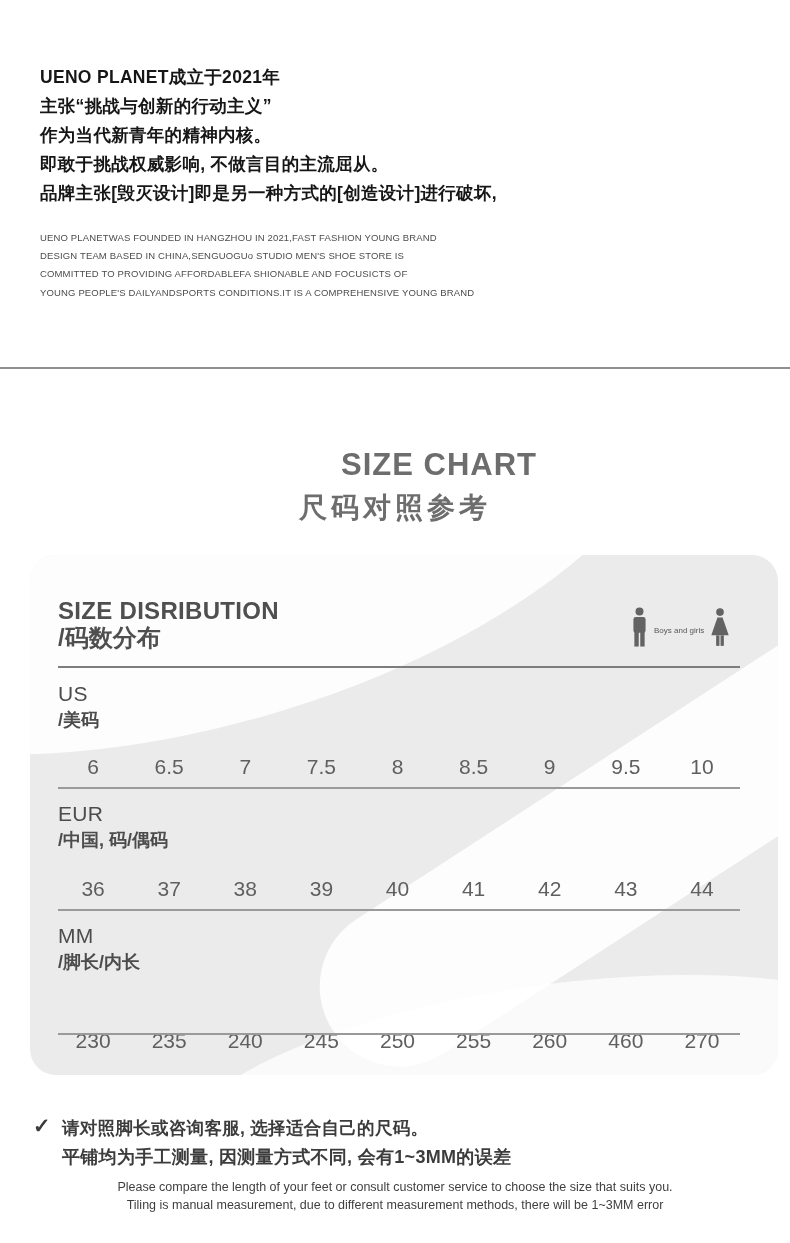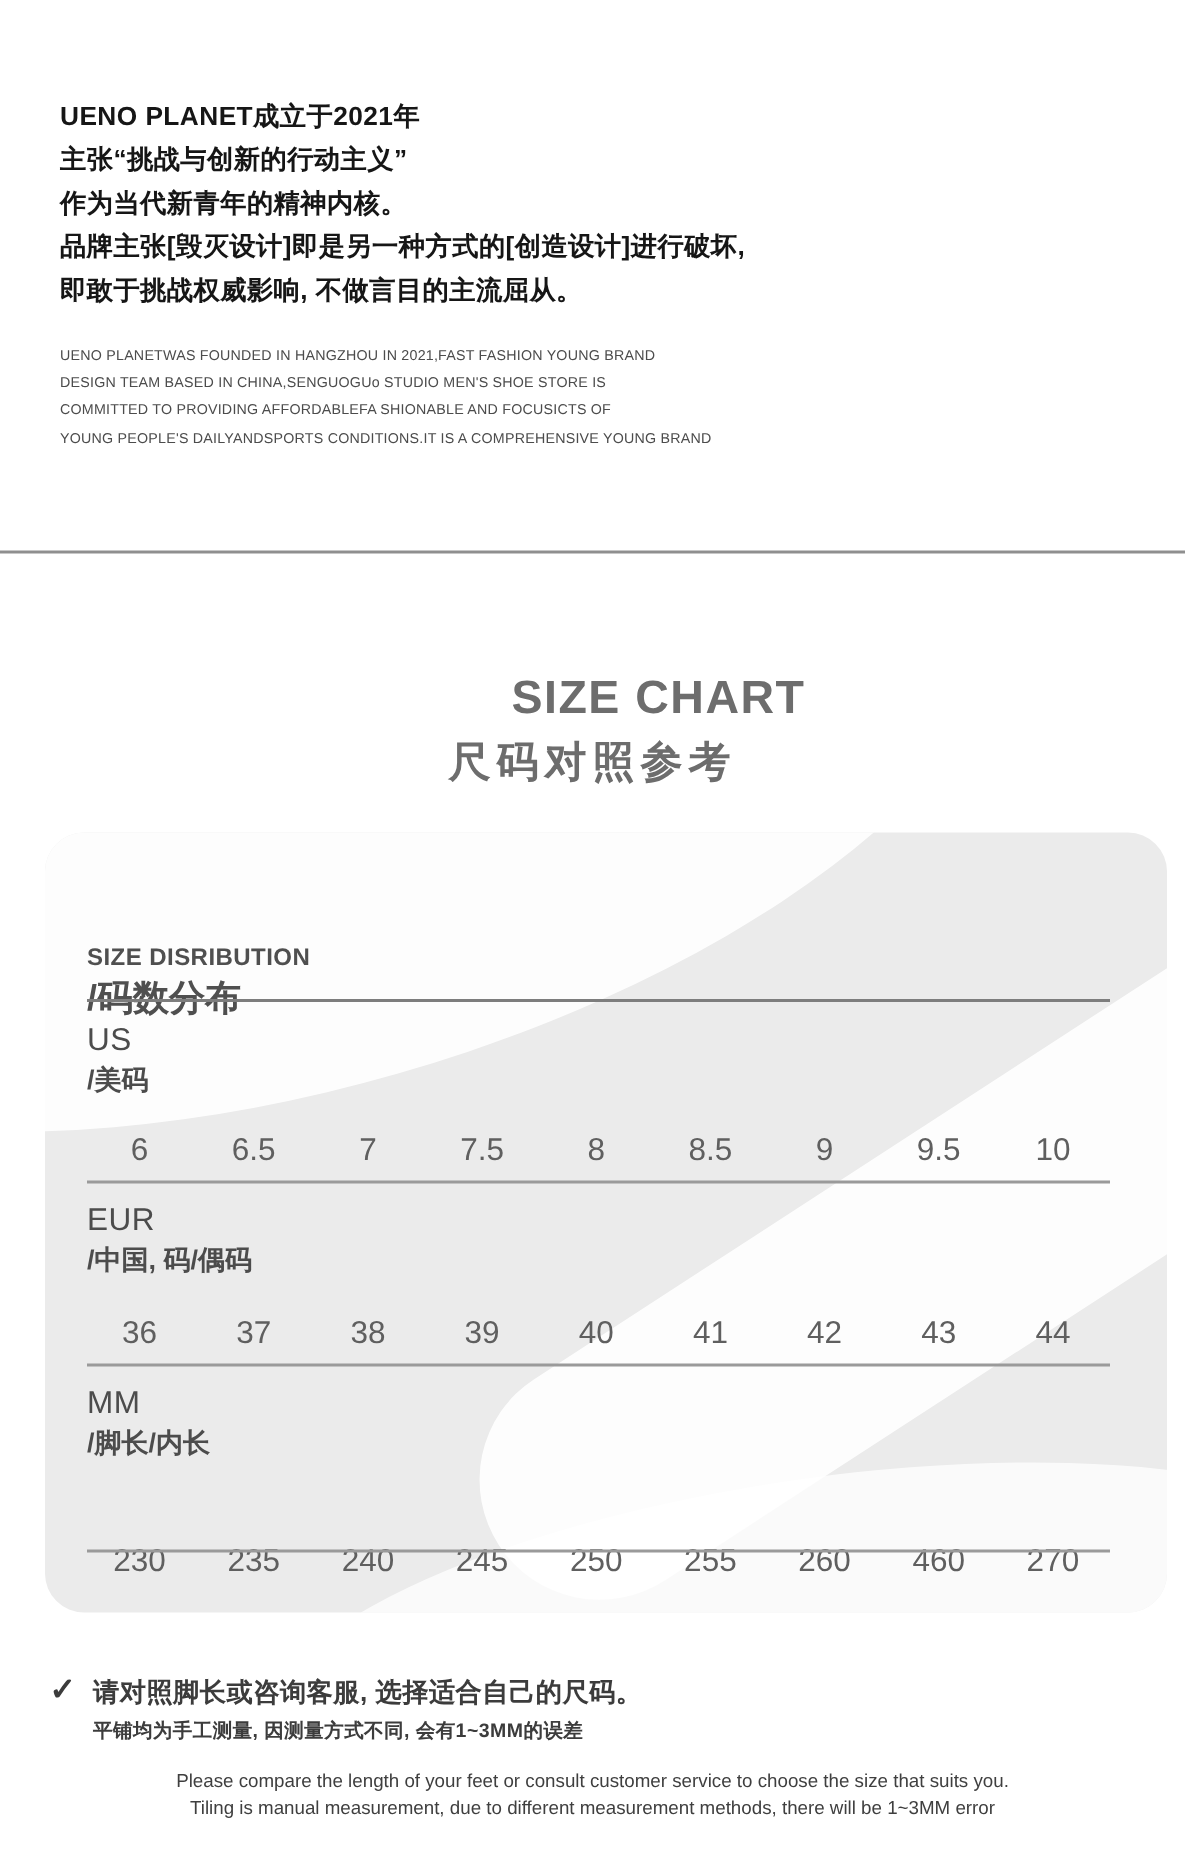--- a/index.html
+++ b/index.html
@@ -22,54 +22,54 @@
   .panel{position:absolute;left:30px;top:555px;width:748px;height:520px;
     background:#ebebeb;border-radius:26px;overflow:hidden;}
   .swoosh{position:absolute;background:rgba(255,255,255,.9);}
   .swoosh.s1{left:-330px;top:-300px;width:1000px;height:470px;border-radius:50%;
     transform:rotate(-16deg);}
   .swoosh.s2{left:230px;top:150px;width:900px;height:160px;border-radius:90px;
     transform:rotate(-33deg);}
   .swoosh.s3{left:140px;top:430px;width:760px;height:240px;border-radius:50%;
     transform:rotate(-8deg);background:rgba(255,255,255,.75);}
   .panel-header{position:absolute;left:28px;top:42px;color:#4f4f4f;}
-  .panel-header .en{font-size:16px;font-weight:700;letter-spacing:.3px;line-height:27px;margin-top:28px;}
+  .panel-header .en{font-size:24px;font-weight:700;letter-spacing:.3px;line-height:27px;}
   .panel-header .cn{font-size:24px;font-weight:600;line-height:27px;}
   .gender{position:absolute;left:600px;top:52px;display:flex;align-items:center;gap:5px;}
   .gender-label{font-size:8px;color:#585858;white-space:nowrap;}
   .header-line{position:absolute;left:28px;width:682px;top:111px;height:2px;background:#7d7d7d;}
   .row-label{position:absolute;left:28px;color:#4c4c4c;}
   .row-label .main{font-size:21px;font-weight:400;line-height:26px;letter-spacing:.3px;}
   .row-label .sub{font-size:18px;font-weight:600;line-height:26px;}
   .values{position:absolute;left:25px;width:685px;display:grid;grid-template-columns:repeat(9,1fr);}
   .values span{text-align:center;font-size:21px;color:#5f5f5f;}
   .row-line{position:absolute;left:28px;width:682px;height:2px;background:#9a9a9a;}
   .lbl-us{top:126px;} .val-us{top:200px;} .line-us{top:232px;}
   .lbl-eur{top:246px;} .val-eur{top:322px;} .line-eur{top:354px;}
   .lbl-mm{top:368px;} .val-mm{top:429px;margin-top:45px;} .line-mm{top:478px;}
   
   .note-check{position:absolute;left:33px;top:1114px;font-size:21px;font-weight:700;color:#3c3c3c;}
   .note-cn1{position:absolute;left:62px;top:1116px;font-size:17.5px;font-weight:600;
     color:#3c3c3c;letter-spacing:.3px;}
-  .note-cn2{position:absolute;left:62px;top:1145px;font-size:13px;font-weight:600;
+  .note-cn2{position:absolute;left:62px;top:1145px;font-size:18px;font-weight:600;
     color:#3c3c3c;letter-spacing:.3px;}
   .note-en1{position:absolute;left:0;top:1180px;width:100%;text-align:center;
     font-size:12.5px;color:#3f3f3f;font-weight:500;}
   .note-en2{position:absolute;left:0;top:1198px;width:100%;text-align:center;
     font-size:12.5px;color:#3f3f3f;font-weight:500;}
 </style>
 </head>
 <body>
 
 <div class="cn-intro">
   <div>UENO PLANET成立于2021年</div>
   <div>主张“挑战与创新的行动主义”</div>
   <div>作为当代新青年的精神内核。</div>
+  <div>即敢于挑战权威影响, 不做言目的主流屈从。</div>
   <div>品牌主张[毁灭设计]即是另一种方式的[创造设计]进行破坏,</div>
-  <div>即敢于挑战权威影响, 不做言目的主流屈从。</div>
 </div>
 <div class="en-intro">
   <div>UENO PLANETWAS FOUNDED IN HANGZHOU IN 2021,FAST FASHION YOUNG BRAND</div>
   <div>DESIGN TEAM BASED IN CHINA,SENGUOGUo STUDIO MEN'S SHOE STORE IS</div>
   <div>COMMITTED TO PROVIDING AFFORDABLEFA SHIONABLE AND FOCUSICTS OF</div>
   <div>YOUNG PEOPLE'S DAILYANDSPORTS CONDITIONS.IT IS A COMPREHENSIVE YOUNG BRAND</div>
 </div>
 
 <div class="divider"></div>
 
@@ -79,20 +79,39 @@
 <div class="panel">
   <div class="swoosh s1"></div>
   <div class="swoosh s2"></div>
   <div class="swoosh s3"></div>
 
   <div class="panel-header">
     <div class="en">SIZE DISRIBUTION</div>
     <div class="cn">/码数分布</div>
   </div>
 
+  <div class="gender">
+    <span>
+      <svg width="19" height="42" viewBox="0 0 20 44">
+        <circle cx="10" cy="4.6" r="4.2" fill="#636363"></circle>
+        <rect x="3.6" y="10.5" width="12.8" height="16.5" rx="2.5" fill="#636363"></rect>
+        <rect x="4.6" y="26" width="4.6" height="15.5" fill="#636363"></rect>
+        <rect x="10.8" y="26" width="4.6" height="15.5" fill="#636363"></rect>
+      </svg>
+    </span>
+    <span class="gender-label">Boys and girls</span>
+    <span>
+      <svg width="22" height="42" viewBox="0 0 24 44">
+        <circle cx="12" cy="4.6" r="4.2" fill="#636363"></circle>
+        <path d="M9.2 10.5 L14.8 10.5 L21.5 30 L2.5 30 Z" fill="#636363"></path>
+        <rect x="7.8" y="30" width="3.6" height="11.5" fill="#636363"></rect>
+        <rect x="12.6" y="30" width="3.6" height="11.5" fill="#636363"></rect>
+      </svg>
+    </span>
+  </div>
 
   <div class="header-line"></div>
 
   <div class="row-label lbl-us">
     <div class="main">US</div>
     <div class="sub">/美码</div>
   </div>
   <div class="values val-us">
     <span>6</span>
     <span>6.5</span>

